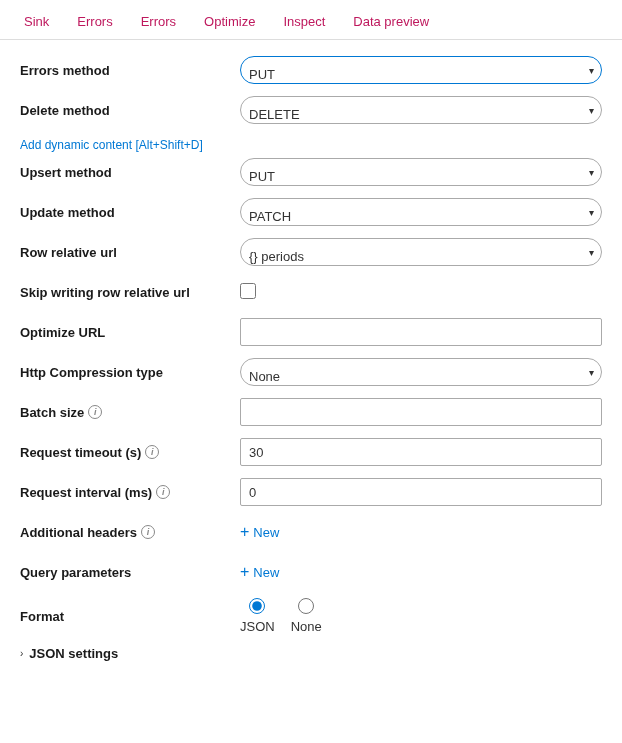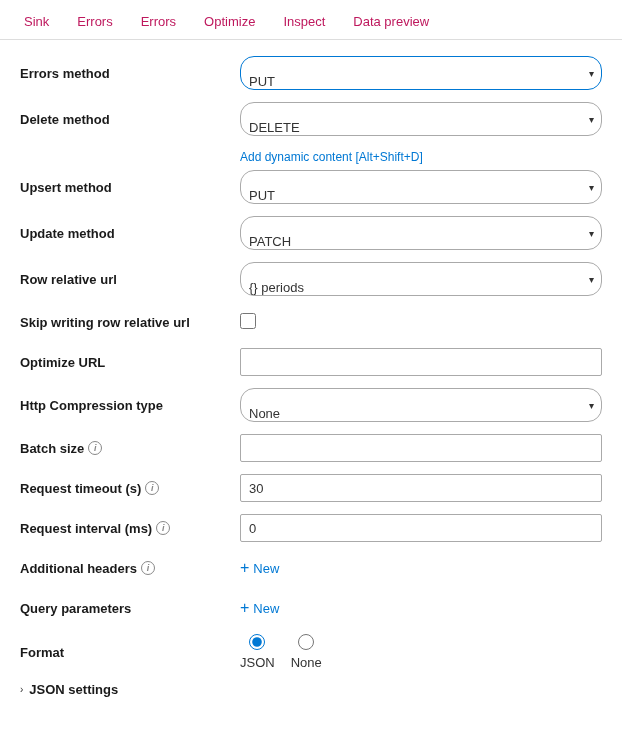--- a/index.html
+++ b/index.html
@@ -66,24 +66,24 @@
       flex: 1;
     }
 
     
     .select-wrapper {
       position: relative;
       width: 100%;
     }
     .select-wrapper select {
       width: 100%;
-      height: 34px;
+      height: 28px;
       border: 1px solid #0078d4;
       border-radius: 14px;
-      padding: 16px 28px 0 8px;
+      padding: 8px 28px 0 8px;
       font-size: 13px;
       color: #333;
       background: #fff;
       appearance: none;
       cursor: pointer;
       outline: none;
     }
     .select-arrow {
       position: absolute;
       right: 8px;
@@ -201,20 +201,21 @@
     .json-settings-label {
       font-weight: 600;
       font-size: 13px;
       color: #1a1a1a;
     }
 
     
     .sub-row {
       display: flex;
       margin-bottom: 6px;
+      flex-direction: column;
     }
     .sub-row-indent {
       width: 220px;
       min-width: 220px;
     }
   </style>
 </head>
 <body>
 
 <nav class="tabs">

